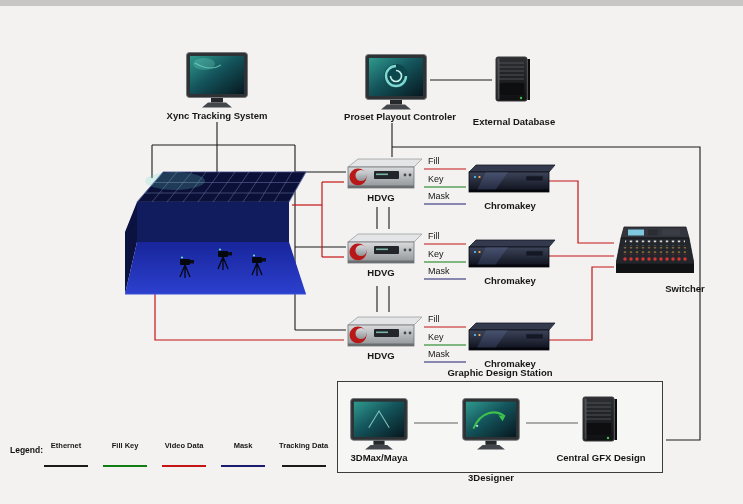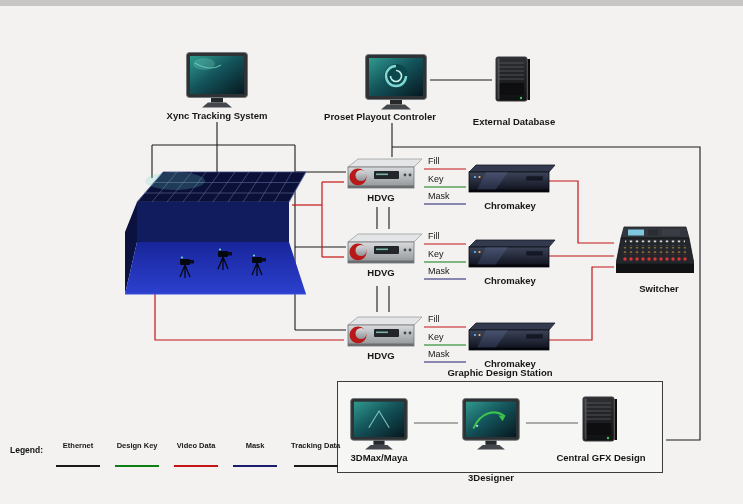--- a/index.html
+++ b/index.html
@@ -12,21 +12,21 @@
   .eth path{stroke:#1a1a1a;stroke-width:1.1}
   .vfill path{stroke:#c41414;stroke-width:1.2}
   .vkey path{stroke:#0f7d12;stroke-width:1.2}
   .vmask path{stroke:#1c1c6e;stroke-width:1.2}
   .node{position:absolute}
   .node svg{display:block}
   .lbl{position:absolute;transform:translateX(-50%);white-space:nowrap;font-size:9.5px;font-weight:bold;color:#161616;text-align:center}
   .sig{position:absolute;font-size:9px;font-weight:normal;color:#161616;white-space:nowrap}
   .gbox{position:absolute;border:1px solid #3c3c3c;background:rgba(255,255,255,0.30)}
   .legend{position:absolute;display:flex;align-items:flex-start}
-  .legend-title{font-size:8.5px;font-weight:bold;color:#111;margin-right:12px;margin-top:4px}
+  .legend-title{font-size:8.5px;font-weight:bold;color:#111;margin-top:4px}
   .legend-item{display:flex;flex-direction:column;align-items:center;margin-right:13px}
   .legend-label{font-size:7.5px;font-weight:bold;color:#161616;margin-bottom:14px;white-space:nowrap}
   .legend-item svg{display:block}
 </style>
 </head>
 <body>
 
 <div class="stage">
   <div class="topbar"></div>
 
@@ -185,21 +185,21 @@
     <svg width="62" height="56" viewBox="0 0 62 56">
       <rect x="0.5" y="0.5" width="61" height="45" rx="3" fill="#2e3234" stroke="#75797c"></rect>
       <rect x="4" y="4" width="54" height="38" fill="url(#scrG)"></rect>
       <circle cx="31" cy="22" r="12" fill="#0d474e"></circle>
       <path d="M31 12 a10 10 0 1 0 10 10" stroke="#7fd8cf" stroke-width="2.4" fill="none"></path>
       <path d="M31 16.5 a5.5 5.5 0 1 1 -5.5 5.5" stroke="#c4efe8" stroke-width="1.6" fill="none"></path>
       <rect x="25" y="46" width="12" height="4.5" fill="#26292b"></rect>
       <path d="M16 55.5 h30 l-6 -5 h-18 z" fill="#43474b"></path>
     </svg>
   </div>
-  <div class="lbl" style="left:380px;top:111px">Proset Playout Controler</div>
+  <div class="lbl" style="left:400px;top:111px">Proset Playout Controler</div>
 
   <div class="node" style="left:495px;top:56px">
     <svg width="36" height="46" viewBox="0 0 36 46">
       <rect x="1" y="1" width="31" height="44" rx="2" fill="url(#srvG)" stroke="#3a3a3c"></rect>
       <rect x="32.5" y="3" width="2.5" height="41" fill="#0b0b0c"></rect>
       <g stroke="#4e5053" stroke-width="1">
         <line x1="4" y1="7" x2="29" y2="7"></line>
           <line x1="4" y1="11" x2="29" y2="11"></line>
         <line x1="4" y1="15" x2="29" y2="15"></line>
           <line x1="4" y1="19" x2="29" y2="19"></line>
@@ -312,21 +312,21 @@
       <rect x="12" y="3.5" width="16" height="6" fill="#7fc8e0"></rect>
       <rect x="32" y="3.5" width="10" height="6" fill="#2a2d31"></rect>
       <rect x="46" y="3.5" width="18" height="6" fill="#3a3e44"></rect>
       <polygon points="5,12 73,12 78,38 0,38" fill="#23262b" stroke="#101214" stroke-width="0.8"></polygon>
       <rect x="9" y="14.5" width="60" height="5" fill="url(#pW)"></rect>
       <rect x="7" y="21.5" width="63" height="5" fill="url(#pA)"></rect>
       <rect x="5" y="28.5" width="67" height="6.5" fill="url(#pR)"></rect>
       <rect x="0" y="38" width="78" height="9" fill="#101214"></rect>
     </svg>
   </div>
-  <div class="lbl" style="left:659px;top:283px">Switcher</div>
+  <div class="lbl" style="left:685px;top:283px">Switcher</div>
 
   <div class="gbox" style="left:337px;top:381px;width:326px;height:92px"></div>
   <div class="lbl" style="left:500px;top:367px">Graphic Design Station</div>
 
   <div class="node" style="left:350px;top:398px">
     <svg width="58" height="52" viewBox="0 0 62 56">
       <rect x="0.5" y="0.5" width="61" height="45" rx="3" fill="#2e3234" stroke="#75797c"></rect>
       <rect x="4" y="4" width="54" height="38" fill="url(#scrG)"></rect>
       <path d="M20 32 L31 14 L42 32" stroke="#9adfd2" stroke-width="1.2" fill="none" opacity="0.8"></path>
       <rect x="25" y="46" width="12" height="4.5" fill="#26292b"></rect>
@@ -368,21 +368,21 @@
 
   <div class="legend" style="left:10px;top:441px">
     <span class="legend-title">Legend:</span>
     <div class="legend-item">
       <span class="legend-label">Ethernet</span>
       <svg width="46" height="4">
           <line x1="1" y1="2" x2="45" y2="2" stroke-width="2" stroke="#1a1a1a"></line>
         </svg>
     </div>
     <div class="legend-item">
-      <span class="legend-label">Design Key</span>
+      <span class="legend-label">Fill Key</span>
       <svg width="46" height="4">
           <line x1="1" y1="2" x2="45" y2="2" stroke-width="2" stroke="#0f7d12"></line>
         </svg>
     </div>
     <div class="legend-item">
       <span class="legend-label">Video Data</span>
       <svg width="46" height="4">
           <line x1="1" y1="2" x2="45" y2="2" stroke-width="2" stroke="#c41414"></line>
         </svg>
     </div>

